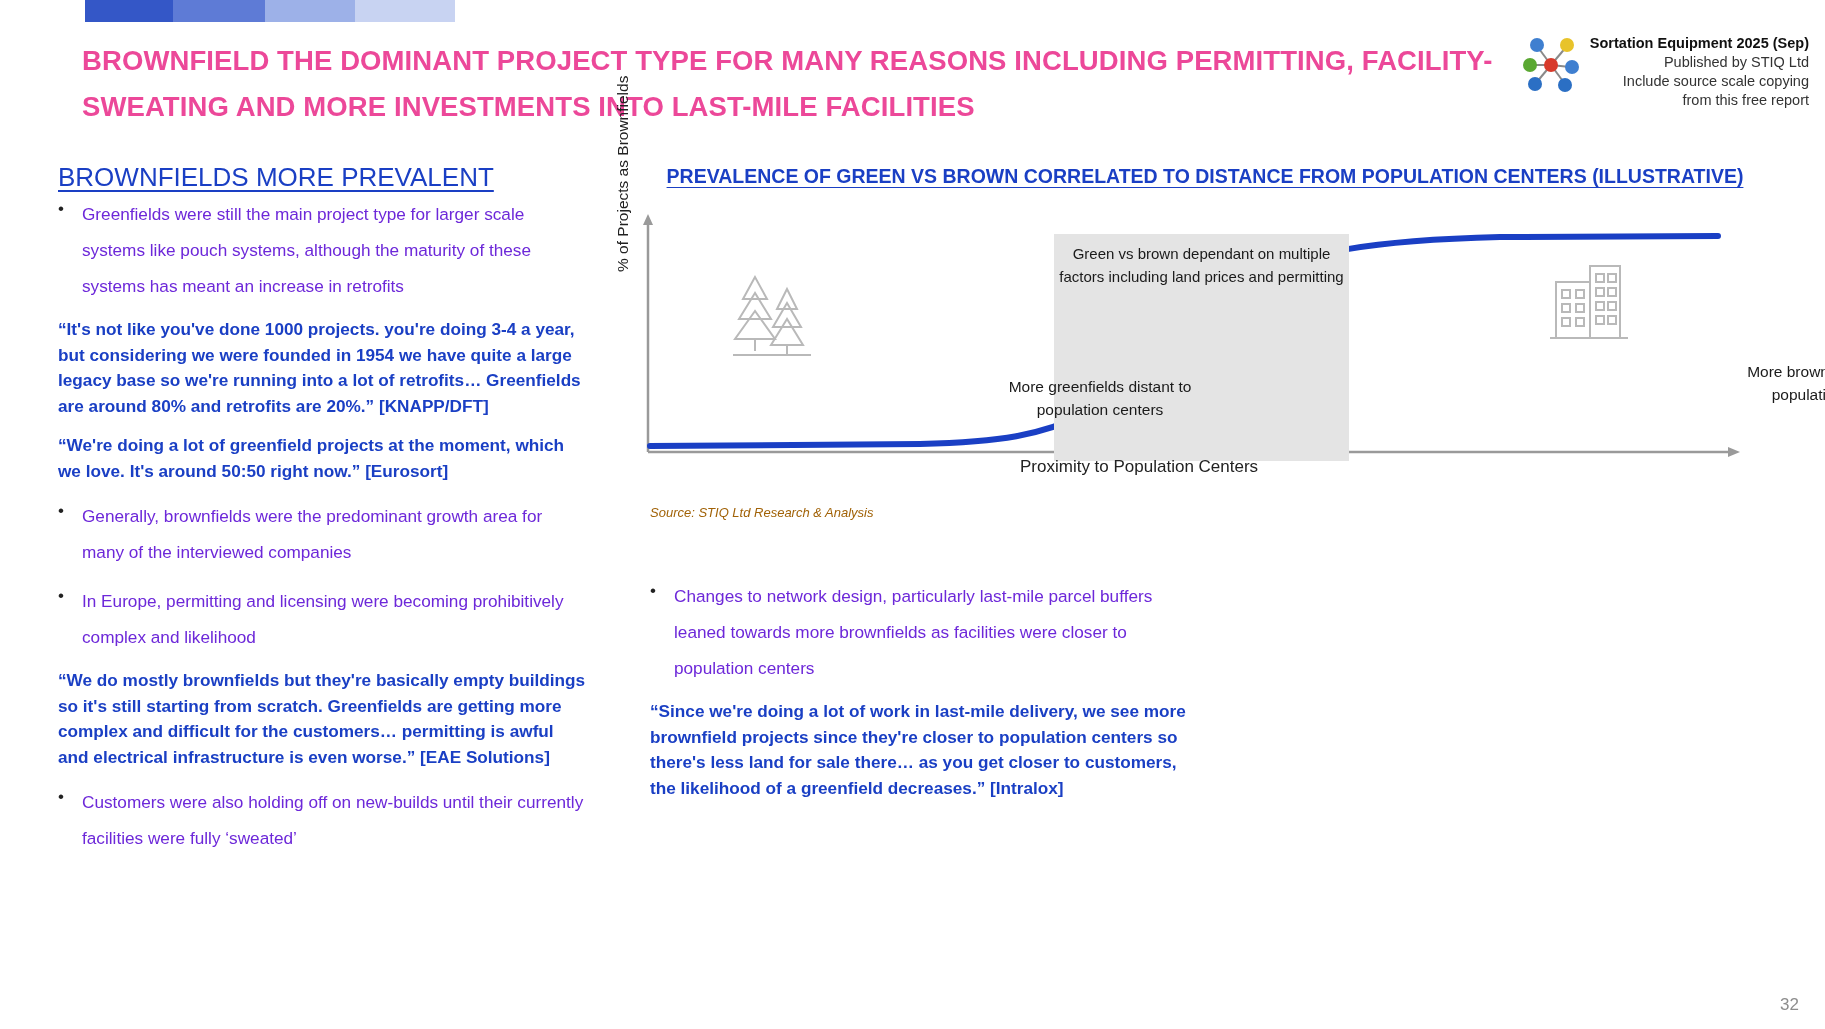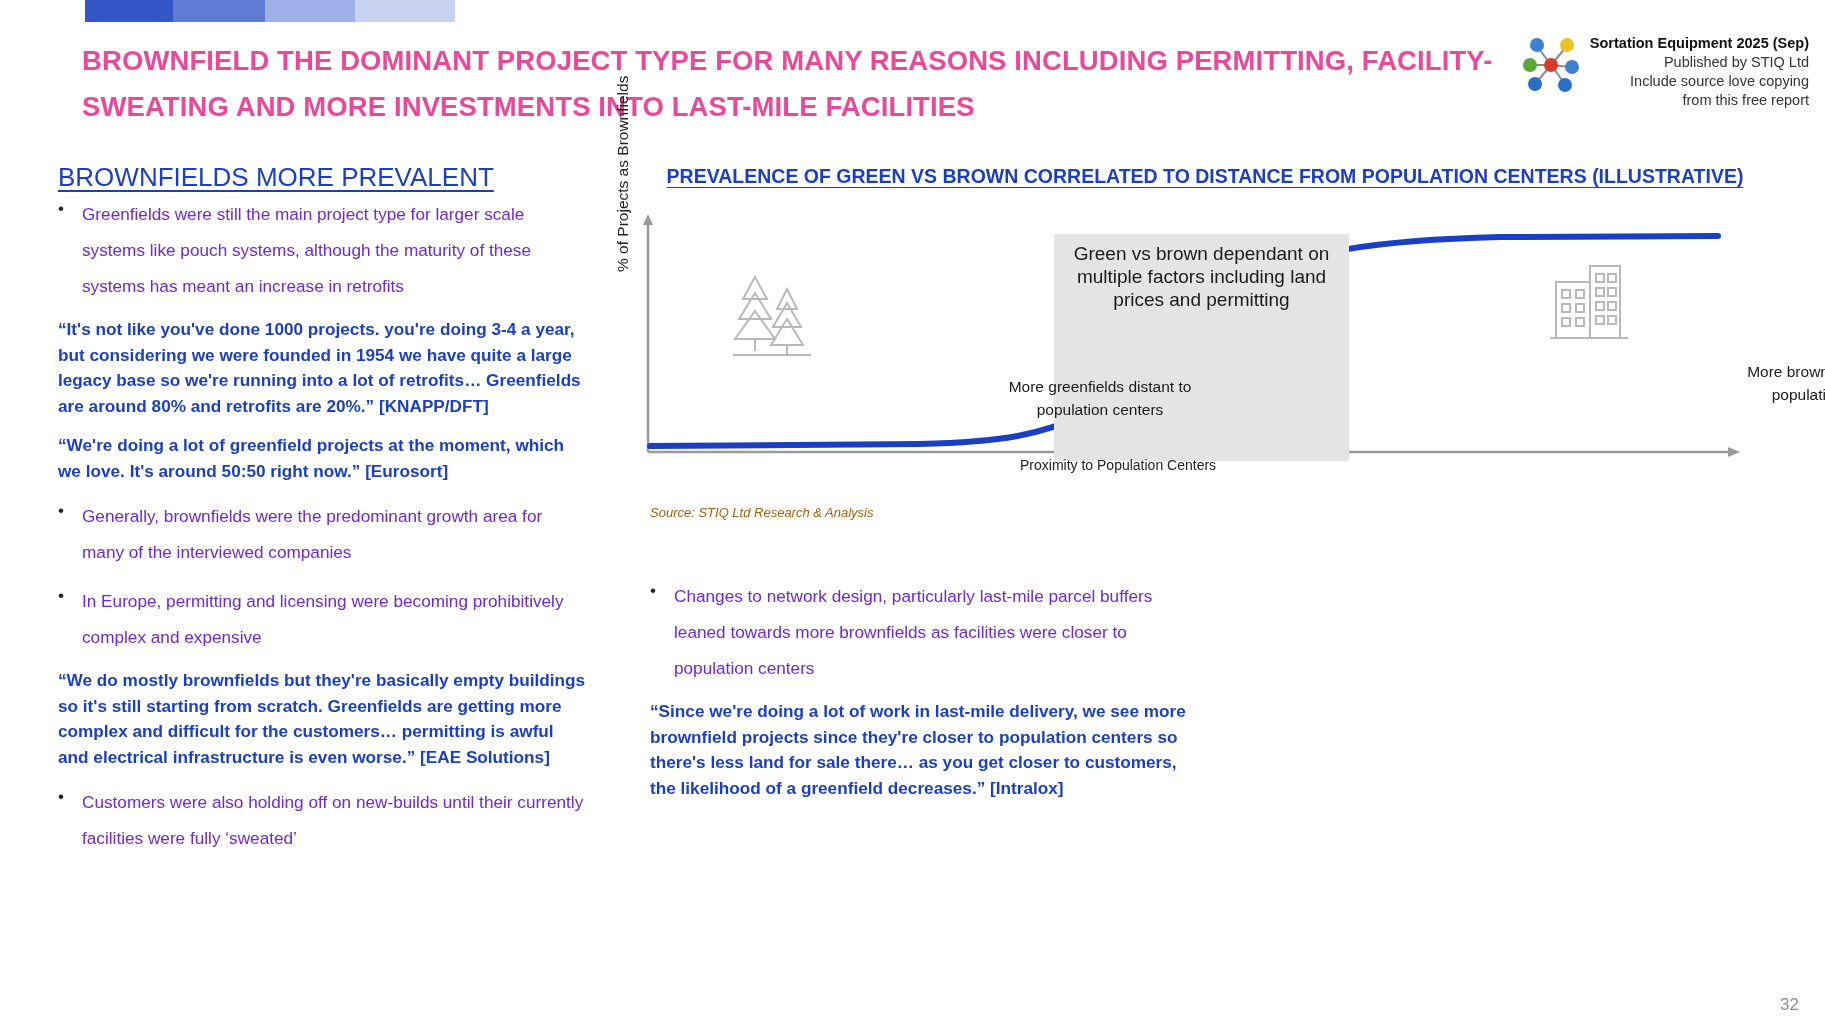--- a/index.html
+++ b/index.html
@@ -64,29 +64,29 @@
     text-decoration: underline; text-underline-offset: 4px; line-height: 33px;
   }
 
   .chartwrap { position: absolute; left: 620px; top: 212px; width: 1180px; height: 290px; }
 
   .ylabel {
     position: absolute; left: -6px; top: 60px;
     transform: rotate(-90deg); transform-origin: left top;
     font-size: 15.5px; color: #222; white-space: nowrap;
   }
-  .xlabel { position: absolute; left: 400px; top: 245px; font-size: 14px; color: #222; }
+  .xlabel { position: absolute; left: 400px; top: 245px; font-size: 17px; color: #222; }
 
   .greybox {
     position: absolute; left: 434px; top: 22px; width: 295px; height: 227px;
     background: #e4e4e4;
   }
   .greyboxtext {
     position: absolute; left: 434px; top: 30px; width: 295px;
-    text-align: center; font-size: 19px; line-height: 23px; color: #1a1a1a;
+    text-align: center; font-size: 15px; line-height: 23px; color: #1a1a1a;
   }
 
   .caption-left {
     position: absolute; left: 355px; top: 148px; width: 250px;
     text-align: center; font-size: 15.5px; line-height: 23px; color: #1a1a1a; margin-top: 15px;
   }
   .caption-right {
     position: absolute; left: 1090px; top: 148px; width: 250px;
     text-align: center; font-size: 15.5px; line-height: 23px; color: #1a1a1a;
   }
@@ -136,21 +136,21 @@
         <circle cx="10" cy="31" r="7" fill="#5aa832"></circle>
         <circle cx="52" cy="33" r="7" fill="#3f7fd0"></circle>
         <circle cx="15" cy="50" r="7" fill="#2b6fc4"></circle>
         <circle cx="45" cy="51" r="7" fill="#2b6fc4"></circle>
         <circle cx="31" cy="31" r="7" fill="#d83a2b"></circle>
       </svg>
     </div>
     <div class="logotext">
       <div class="l1">Sortation Equipment 2025 (Sep)</div>
       <div>Published by STIQ Ltd</div>
-      <div>Include source love copying</div>
+      <div>Include source scale copying</div>
       <div>from this free report</div>
     </div>
   </div>
 
   <div class="lefthead">BROWNFIELDS MORE PREVALENT</div>
   <div class="leftcol">
 
     <div class="bullet">
       <div class="dot">•</div>
       <div class="btxt">Greenfields were still the main project type for larger scale systems like pouch systems, although the maturity of these systems has meant an increase in retrofits</div>
@@ -160,21 +160,21 @@
     <div class="quote">“We're doing a lot of greenfield projects at the moment, which we love. It's around 50:50 right now.” [Eurosort]</div>
 
     <div class="bullet">
       <div class="dot">•</div>
       <div class="btxt">Generally, brownfields were the predominant growth area for many of the interviewed companies</div>
     </div>
 
 
     <div class="bullet">
       <div class="dot">•</div>
-      <div class="btxt">In Europe, permitting and licensing were becoming prohibitively complex and expensive</div>
+      <div class="btxt">In Europe, permitting and licensing were becoming prohibitively complex and likelihood</div>
     </div>
 
     <div class="quote">“We do mostly brownfields but they're basically empty buildings so it's still starting from scratch. Greenfields are getting more complex and difficult for the customers… permitting is awful and electrical infrastructure is even worse.” [EAE Solutions]</div>
 
     <div class="bullet">
       <div class="dot">•</div>
       <div class="btxt">Customers were also holding off on new-builds until their currently facilities were fully ‘sweated’</div>
     </div>
 
   </div>

